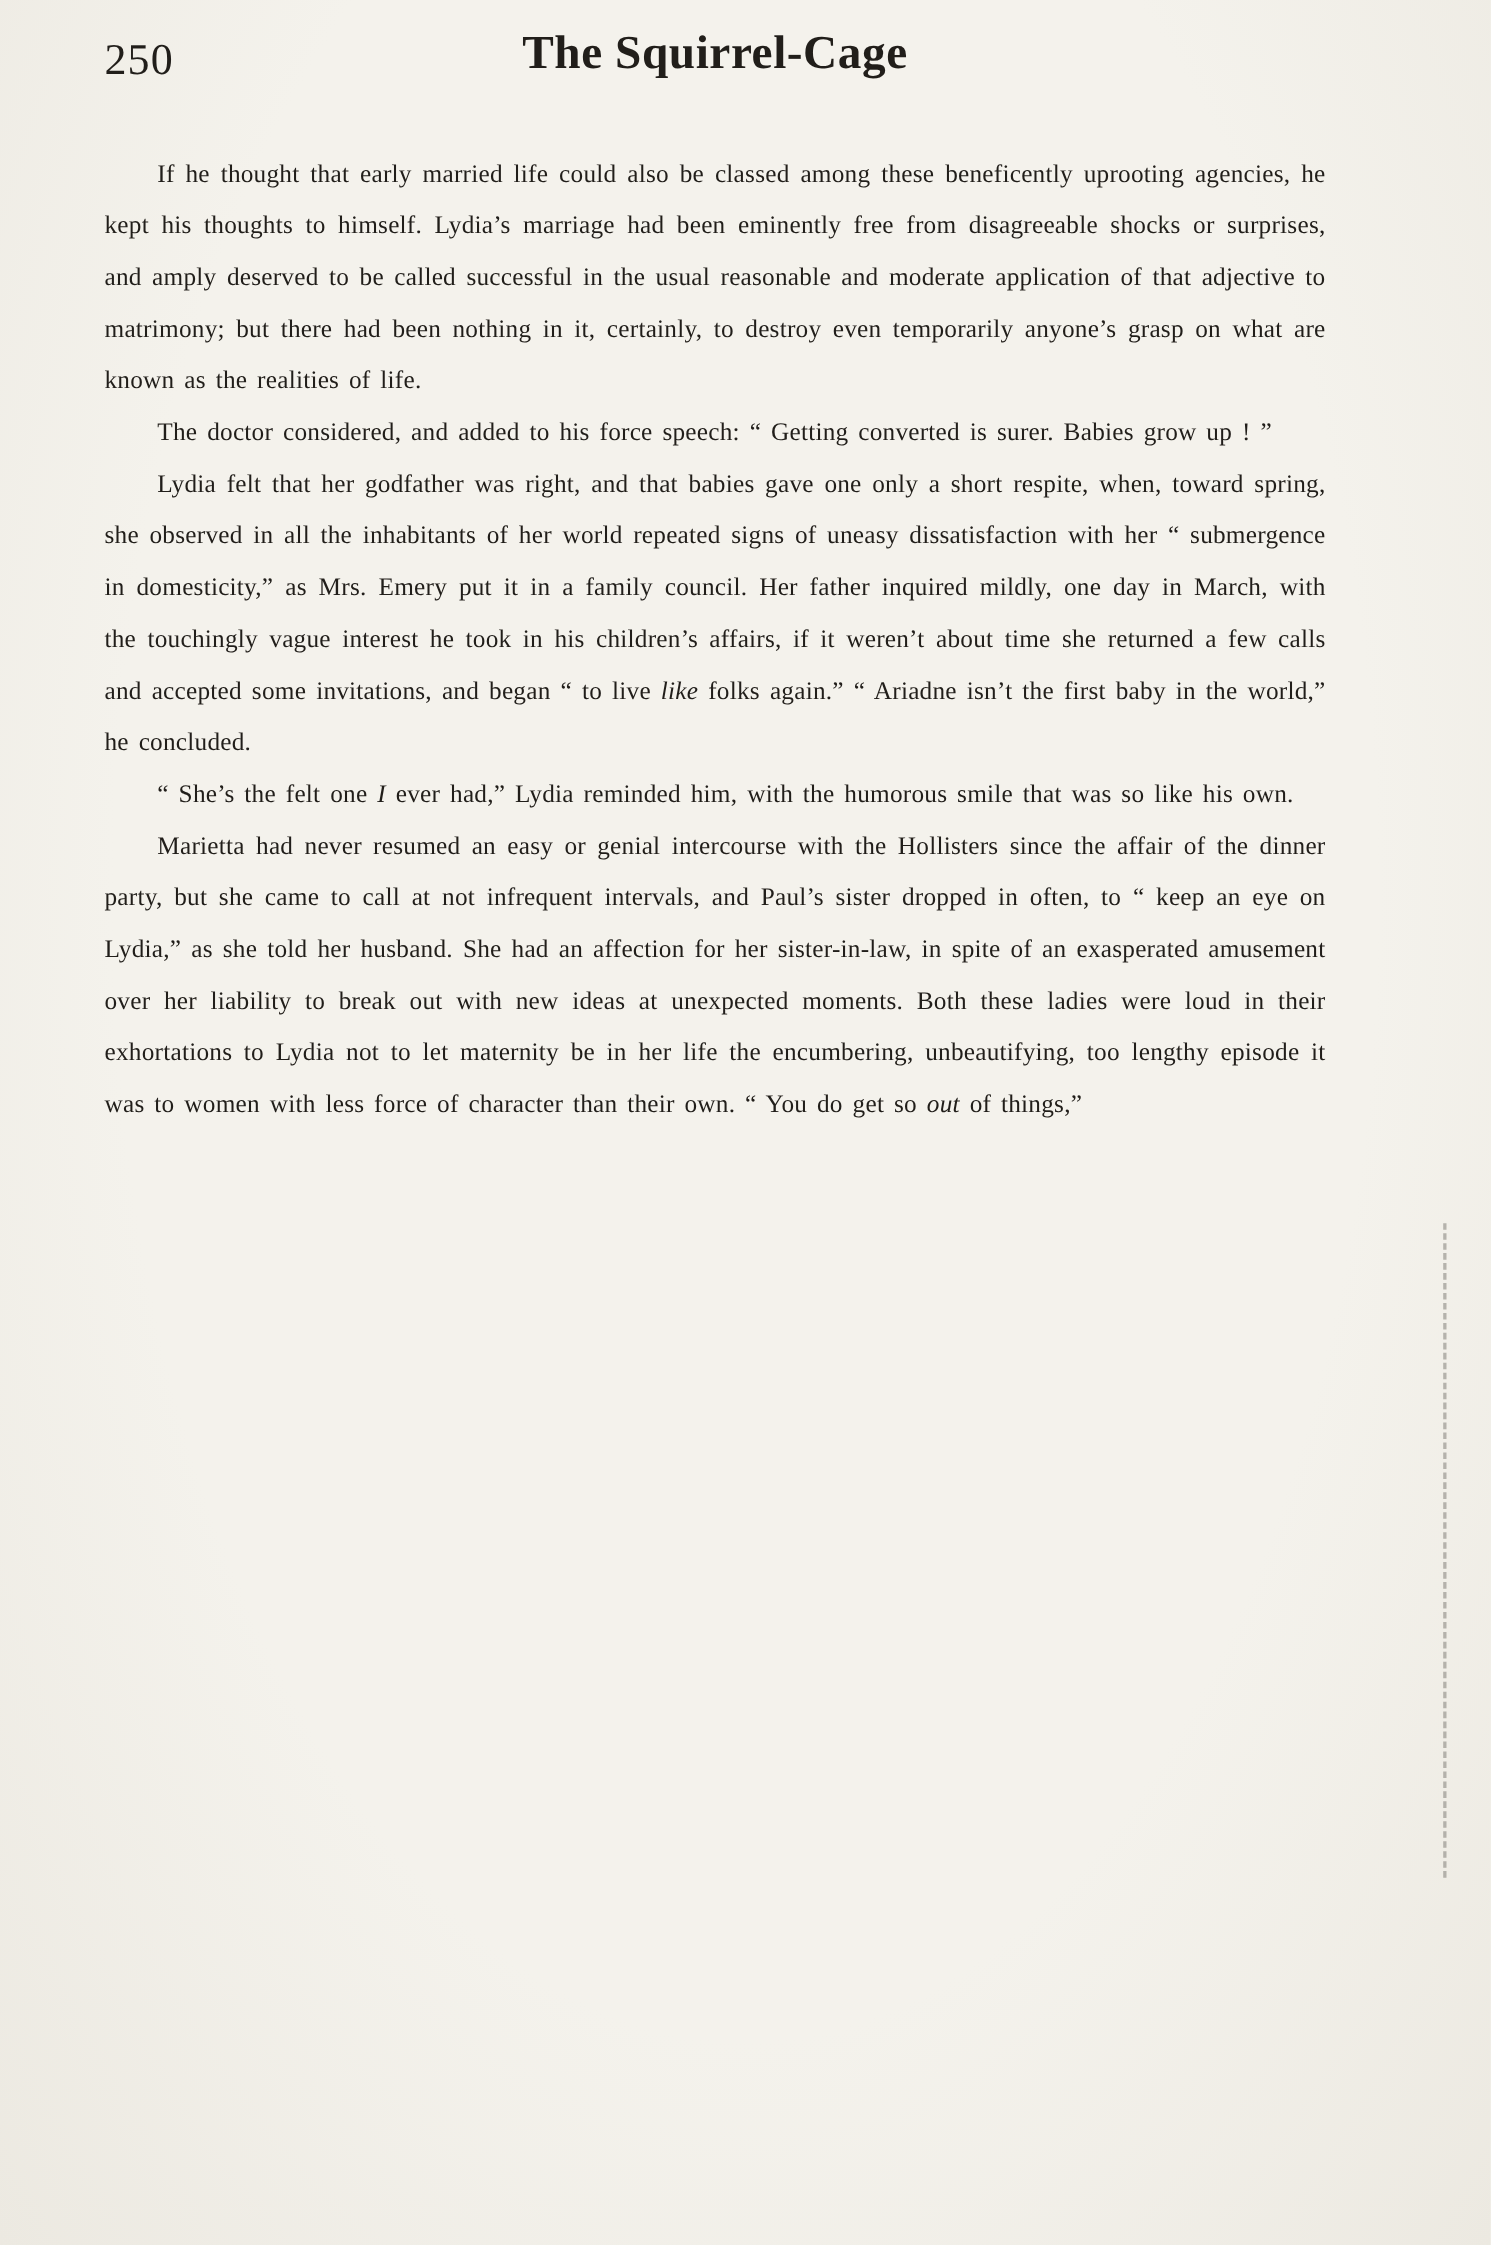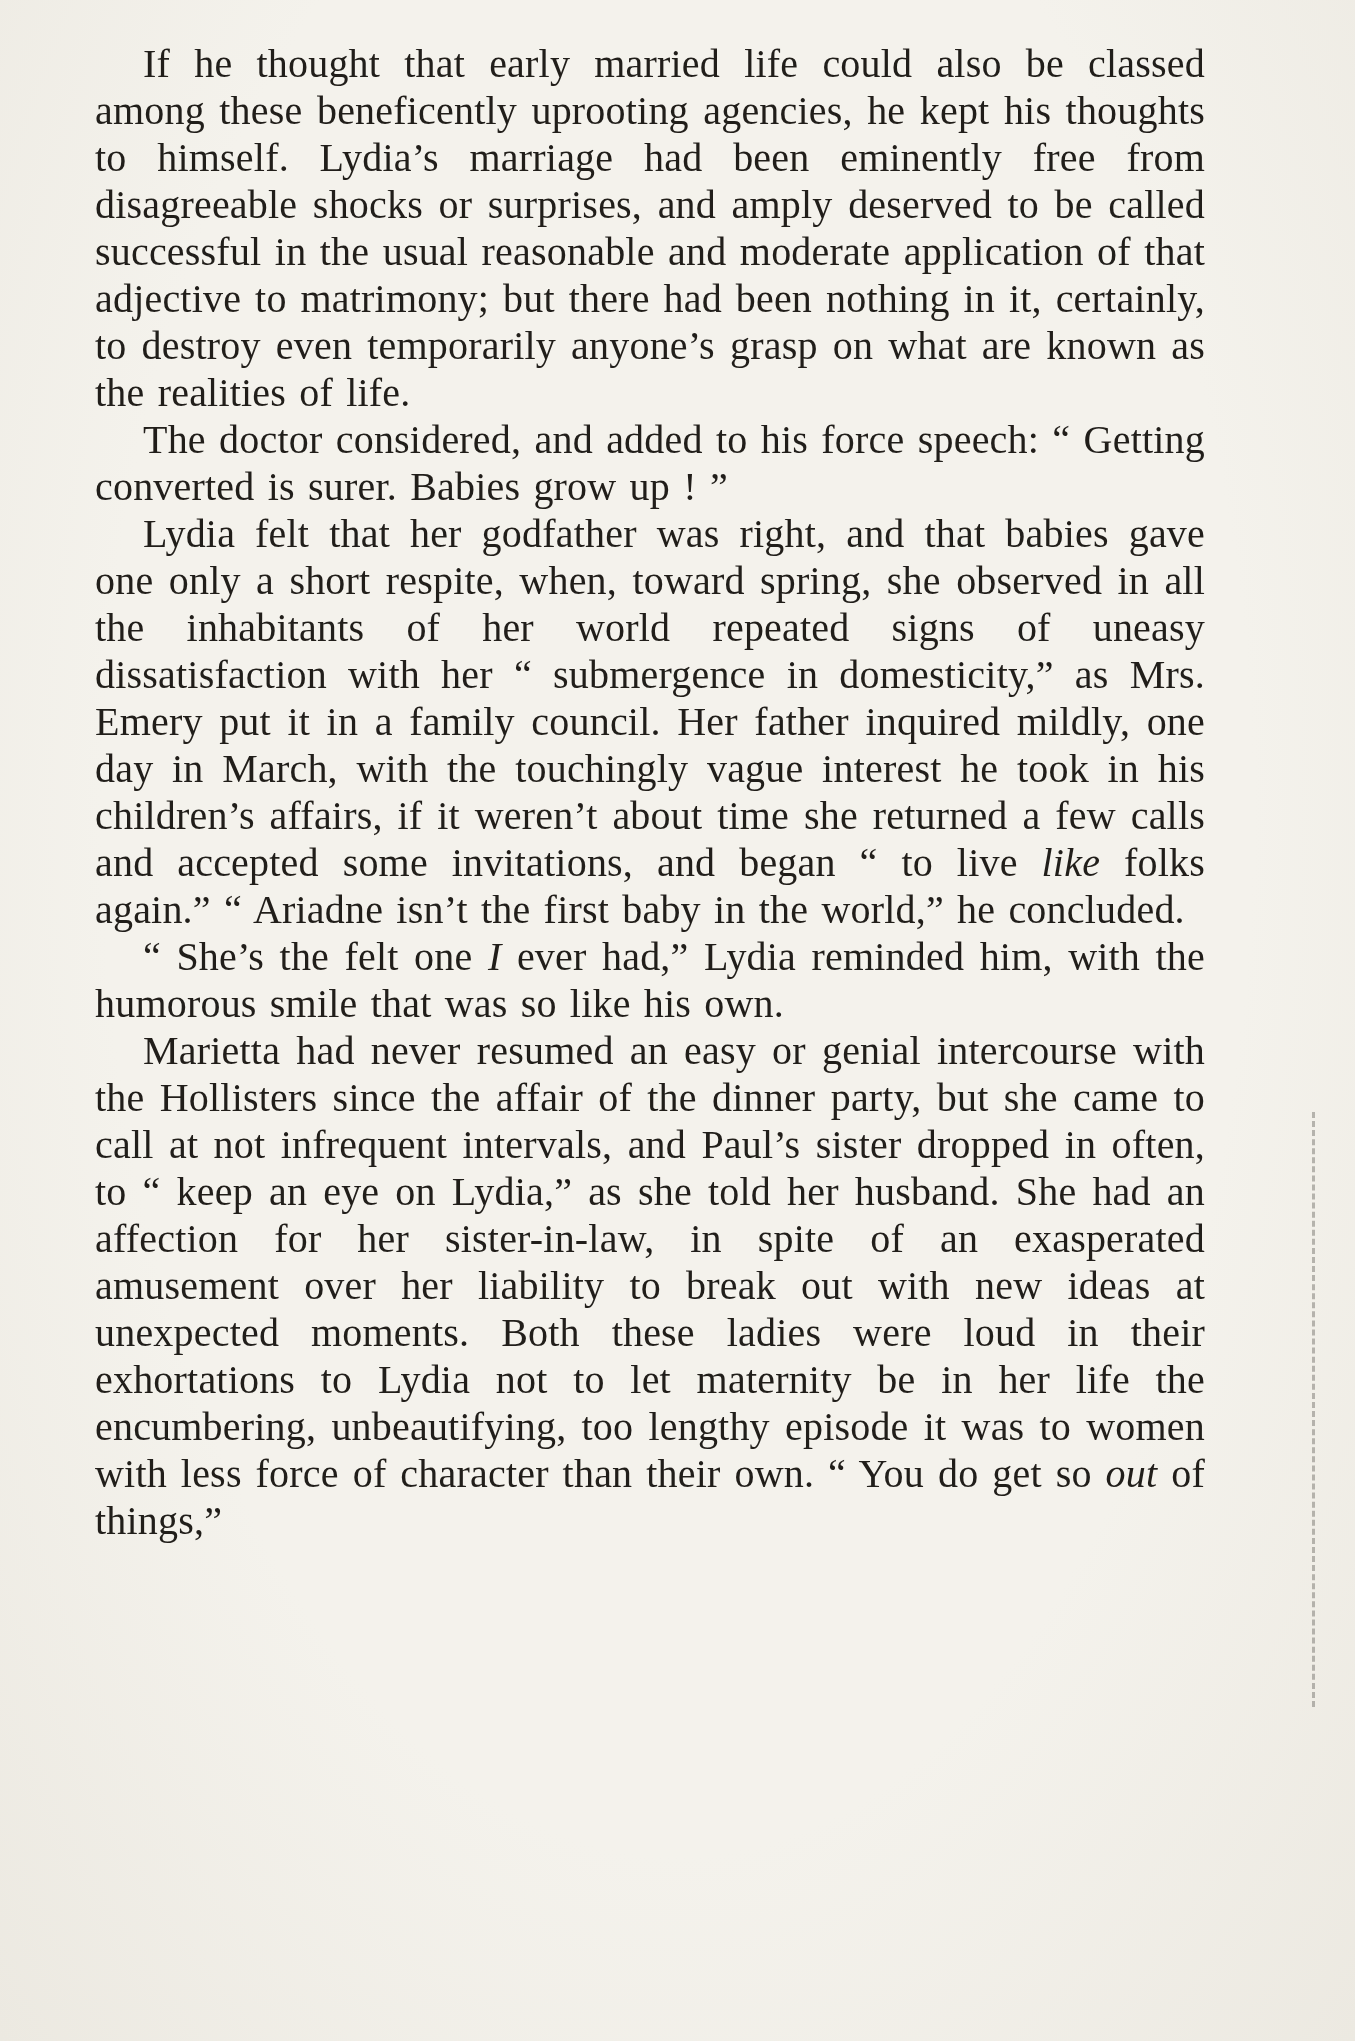--- a/index.html
+++ b/index.html
@@ -35,22 +35,22 @@
     left: 50%;
     top: 0;
     transform: translateX(-50%);
     margin: 0;
     font-size: 43px;
     font-weight: bold;
     letter-spacing: 0.5px;
     white-space: nowrap;
   }
   .page-body {
-    margin-top: 16px;
-    font-size: 40px;
+    margin-top: 38px;
+    font-size: 23px;
     line-height: 47px;
     text-align: justify;
     word-spacing: 3px;
     letter-spacing: 0.2px;
   }
   .para {
     margin: 0;
     text-indent: 48px;
   }
   .para i { }
@@ -60,20 +60,24 @@
     top: 1112px;
     height: 595px;
     width: 0;
     border-left: 3px dashed rgba(70, 66, 60, 0.35);
   }
 </style>
 </head>
 <body>
 
 <div class="page">
+  <header class="page-header">
+    <span class="page-number">250</span>
+    <h1 class="book-title">The Squirrel-Cage</h1>
+  </header>
 
   <main class="page-body">
       <p class="para"><span>If he thought that early married life could also be classed among these beneficently uprooting agencies, he kept his thoughts to himself. Lydia’s marriage had been eminently free from disagreeable shocks or surprises, and amply deserved to be called successful in the usual reasonable and moderate application of that adjective to matrimony; but there had been nothing in it, certainly, to destroy even temporarily anyone’s grasp on what are known as the realities of life.</span></p>
       <p class="para"><span>The doctor considered, and added to his force speech: “ Getting converted is surer. Babies grow up ! ”</span></p>
       <p class="para"><span>Lydia felt that her godfather was right, and that babies gave one only a short respite, when, toward spring, she observed in all the inhabitants of her world repeated signs of uneasy dissatisfaction with her “ submergence in domesticity,” as Mrs. Emery put it in a family council. Her father inquired mildly, one day in March, with the touchingly vague interest he took in his children’s affairs, if it weren’t about time she returned a few calls and accepted some invitations, and began “ to live </span><i>like</i><span> folks again.” “ Ariadne isn’t the first baby in the world,” he concluded.</span></p>
       <p class="para"><span>“ She’s the felt one </span><i>I</i><span> ever had,” Lydia reminded him, with the humorous smile that was so like his own.</span></p>
       <p class="para"><span>Marietta had never resumed an easy or genial intercourse with the Hollisters since the affair of the dinner party, but she came to call at not infrequent intervals, and Paul’s sister dropped in often, to “ keep an eye on Lydia,” as she told her husband. She had an affection for her sister-in-law, in spite of an exasperated amusement over her liability to break out with new ideas at unexpected moments. Both these ladies were loud in their exhortations to Lydia not to let maternity be in her life the encumbering, unbeautifying, too lengthy episode it was to women with less force of character than their own. “ You do get so </span><i>out</i><span> of things,”</span></p>
     </main>
 </div>
 

